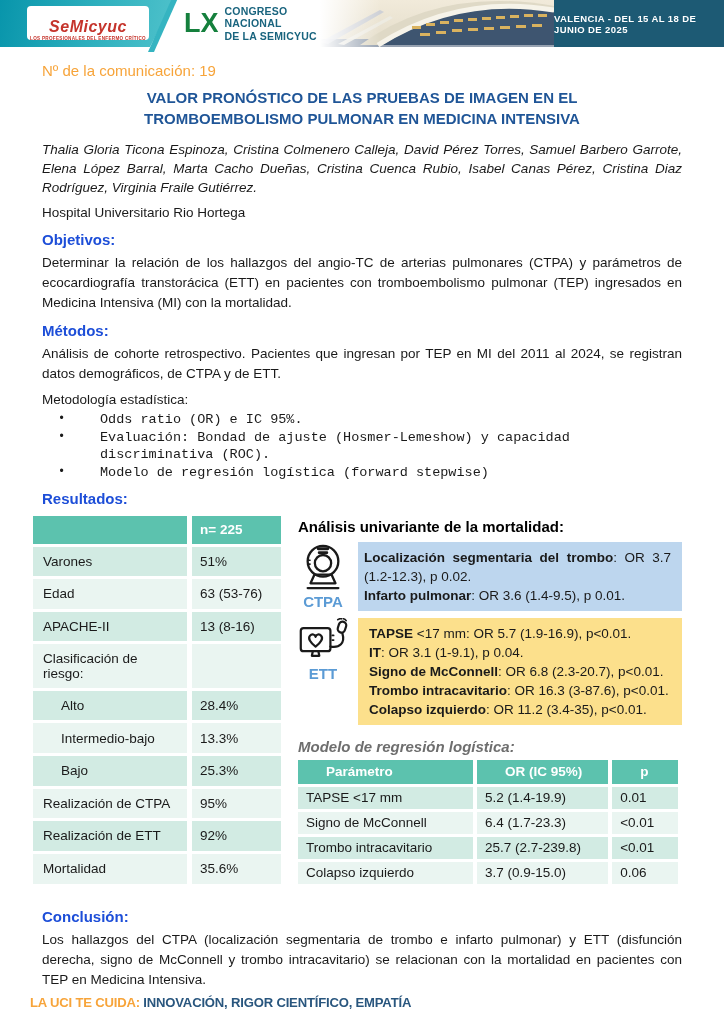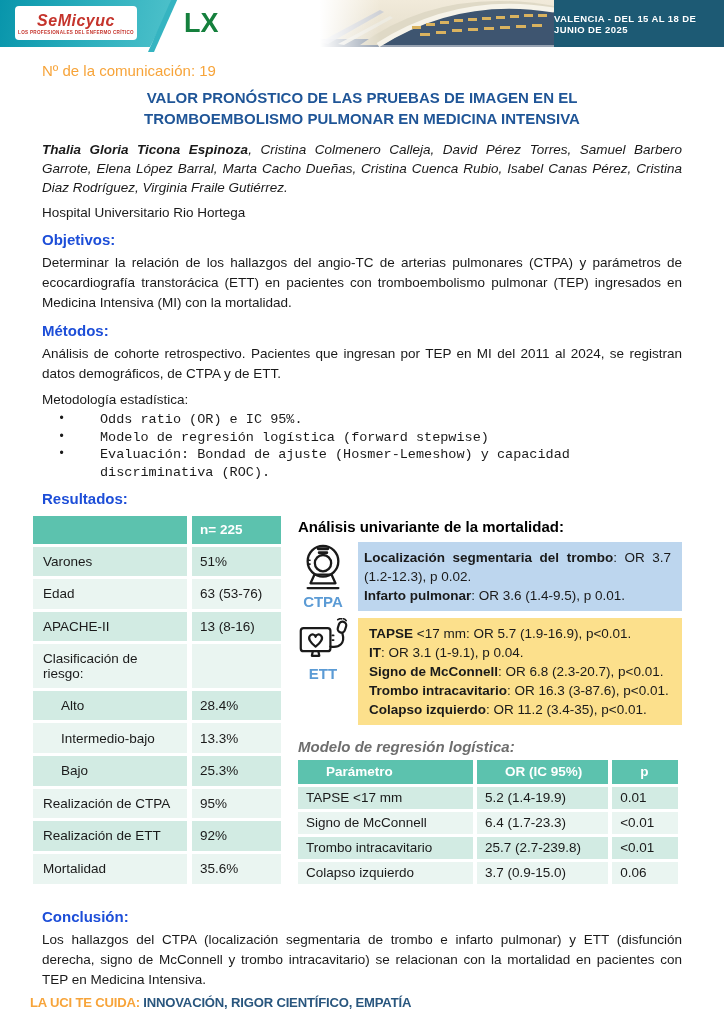--- a/index.html
+++ b/index.html
@@ -6,39 +6,39 @@
   body { background:#888; font-family:"Liberation Sans", sans-serif; }
   .page { width:724px; height:1024px; background:#fff; position:relative; overflow:hidden;
           margin:0 auto; color:#1a1a1a; }
 
   
   .header { height:47px; display:flex; position:relative; }
   .h-teal { width:174px; background:linear-gradient(100deg,#0895AB 0%,#2FB0BE 55%,#4FC2CB 100%);
             clip-path:polygon(0 0,100% 0,calc(100% - 24px) 100%,0 100%); position:relative; }
   .h-slash { position:absolute; left:160px; top:-2px; width:6px; height:54px;
              background:#35B4C1; transform:skewX(-24deg); }
-  .logo-box { position:absolute; left:15px; top:6px; width:122px; height:34px; background:#fff;
-              border-radius:4px; text-align:center; padding-top:6px; }
+  .logo-box { position:absolute; left:27px; top:6px; width:122px; height:34px; background:#fff;
+              border-radius:4px; text-align:center; padding-top:12px; }
   .logo-name { color:#C5342C; font-size:16px; font-weight:700; font-style:italic; letter-spacing:.5px; line-height:18px; }
   .logo-tagline { color:#C5342C; font-size:4.6px; font-weight:700; letter-spacing:.3px; }
   .h-mid { width:146px; display:flex; align-items:center; padding-left:10px; gap:6px; background:#fff; }
   .lx { color:#15803d; font-size:27px; font-weight:700; line-height:1; }
   .congress-name { color:#19647E; font-weight:700; font-size:10.5px; line-height:1.2; letter-spacing:.2px; }
   .h-photo { width:234px; position:relative; }
   .h-photo svg { display:block; width:100%; height:100%; }
   .h-date { flex:1; background:#1D5A74; color:#fff; display:flex; align-items:center;
             justify-content:center; font-size:9.5px; font-weight:700; letter-spacing:.4px; }
 
   
   .content { padding:0 42px; }
   .comm-number { margin-top:15px; color:#F7A43A; font-size:15px; }
   .title { margin:8px auto 0; max-width:590px; text-align:center; color:#1F5597;
            font-size:15px; font-weight:700; line-height:21px; }
   .authors { margin-top:11px; font-size:13.5px; font-style:italic; text-align:justify; line-height:19px; }
-  .authors b { font-weight:700; }
+  .authors b { font-weight:400; }
   .affiliation { margin-top:6px; font-size:13.5px; line-height:19px; }
   .sec-head { margin-top:8px; color:#1d4ed8; font-size:15px; font-weight:700; line-height:19px; }
   .para { margin-top:4px; font-size:13.5px; text-align:justify; line-height:20px; }
   .sub-line { margin-top:6px; font-size:13.5px; line-height:19px; }
   ul.bullets { margin-top:2px; list-style:none; }
   ul.bullets li { font-size:13.5px; line-height:17.5px; padding-left:58px; position:relative;font-family:Liberation Mono, monospace; }
   ul.bullets li::before { content:"•"; position:absolute; left:16px; font-size:12px; }
 
   
   .results-row { margin:8px 0 0 -9px; display:flex; gap:12px; }
@@ -85,20 +85,24 @@
   <div class="header">
     <div class="h-teal">
       <div class="logo-box">
         <div class="logo-name">SeMicyuc</div>
         <div class="logo-tagline">LOS PROFESIONALES DEL ENFERMO CRÍTICO</div>
       </div>
     </div>
     <div class="h-slash"></div>
     <div class="h-mid">
       <div class="lx">LX</div>
+      <div class="congress-name">
+        <div>CONGRESO NACIONAL</div>
+        <div>DE LA SEMICYUC</div>
+      </div>
     </div>
     <div class="h-photo">
       <svg viewBox="0 0 234 47" preserveAspectRatio="none">
         <defs>
           <linearGradient id="sky" x1="0" y1="0" x2="0" y2="1">
             <stop offset="0" stop-color="#F1EADA"></stop>
               <stop offset="1" stop-color="#E3DCC9"></stop>
           </linearGradient>
           <linearGradient id="fade" x1="0" y1="0" x2="1" y2="0">
             <stop offset="0" stop-color="#ffffff"></stop>
@@ -149,22 +153,22 @@
     <div class="affiliation">Hospital Universitario Rio Hortega</div>
 
     <div class="sec-head">Objetivos:</div>
     <p class="para">Determinar la relación de los hallazgos del angio-TC de arterias pulmonares (CTPA) y parámetros de ecocardiografía transtorácica (ETT) en pacientes con tromboembolismo pulmonar (TEP) ingresados en Medicina Intensiva (MI) con la mortalidad.</p>
 
     <div class="sec-head">Métodos:</div>
     <p class="para">Análisis de cohorte retrospectivo. Pacientes que ingresan por TEP en MI del 2011 al 2024, se registran datos demográficos, de CTPA y de ETT.</p>
     <div class="sub-line">Metodología estadística:</div>
     <ul class="bullets">
       <li>Odds ratio (OR) e IC 95%.</li>
+      <li>Evaluación: Bondad de ajuste (Hosmer-Lemeshow) y capacidad discriminativa (ROC).</li>
       <li>Modelo de regresión logística (forward stepwise)</li>
-      <li>Evaluación: Bondad de ajuste (Hosmer-Lemeshow) y capacidad discriminativa (ROC).</li>
     </ul>
 
     <div class="sec-head">Resultados:</div>
 
     <div class="results-row">
 
       <table class="demo-table">
         <thead>
           <tr>
             <th></th>

